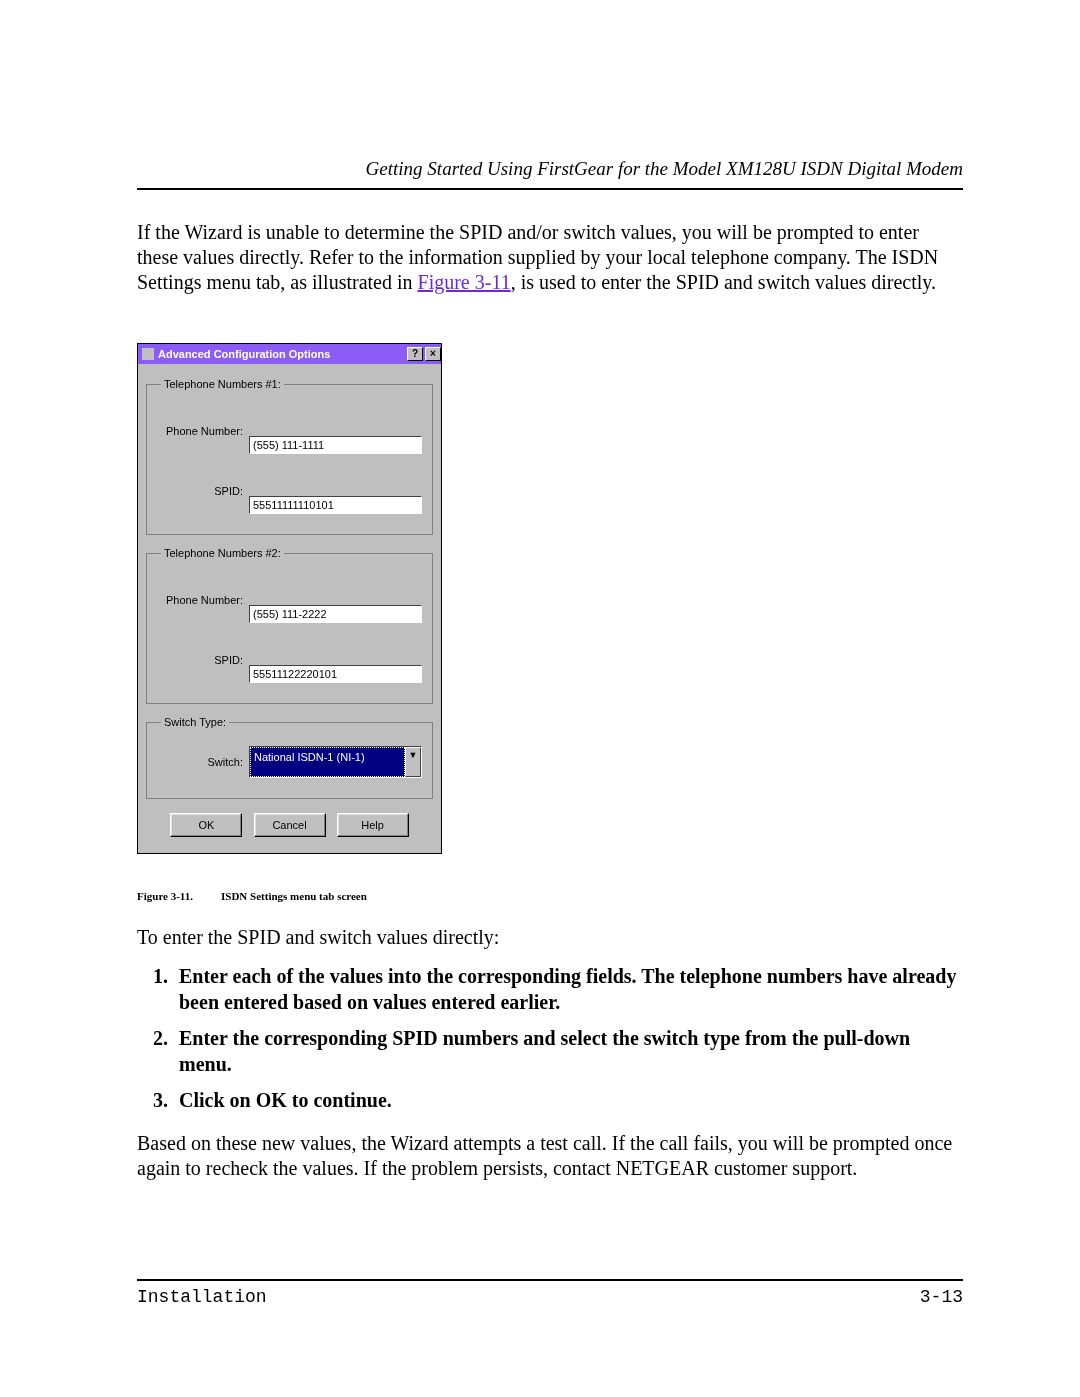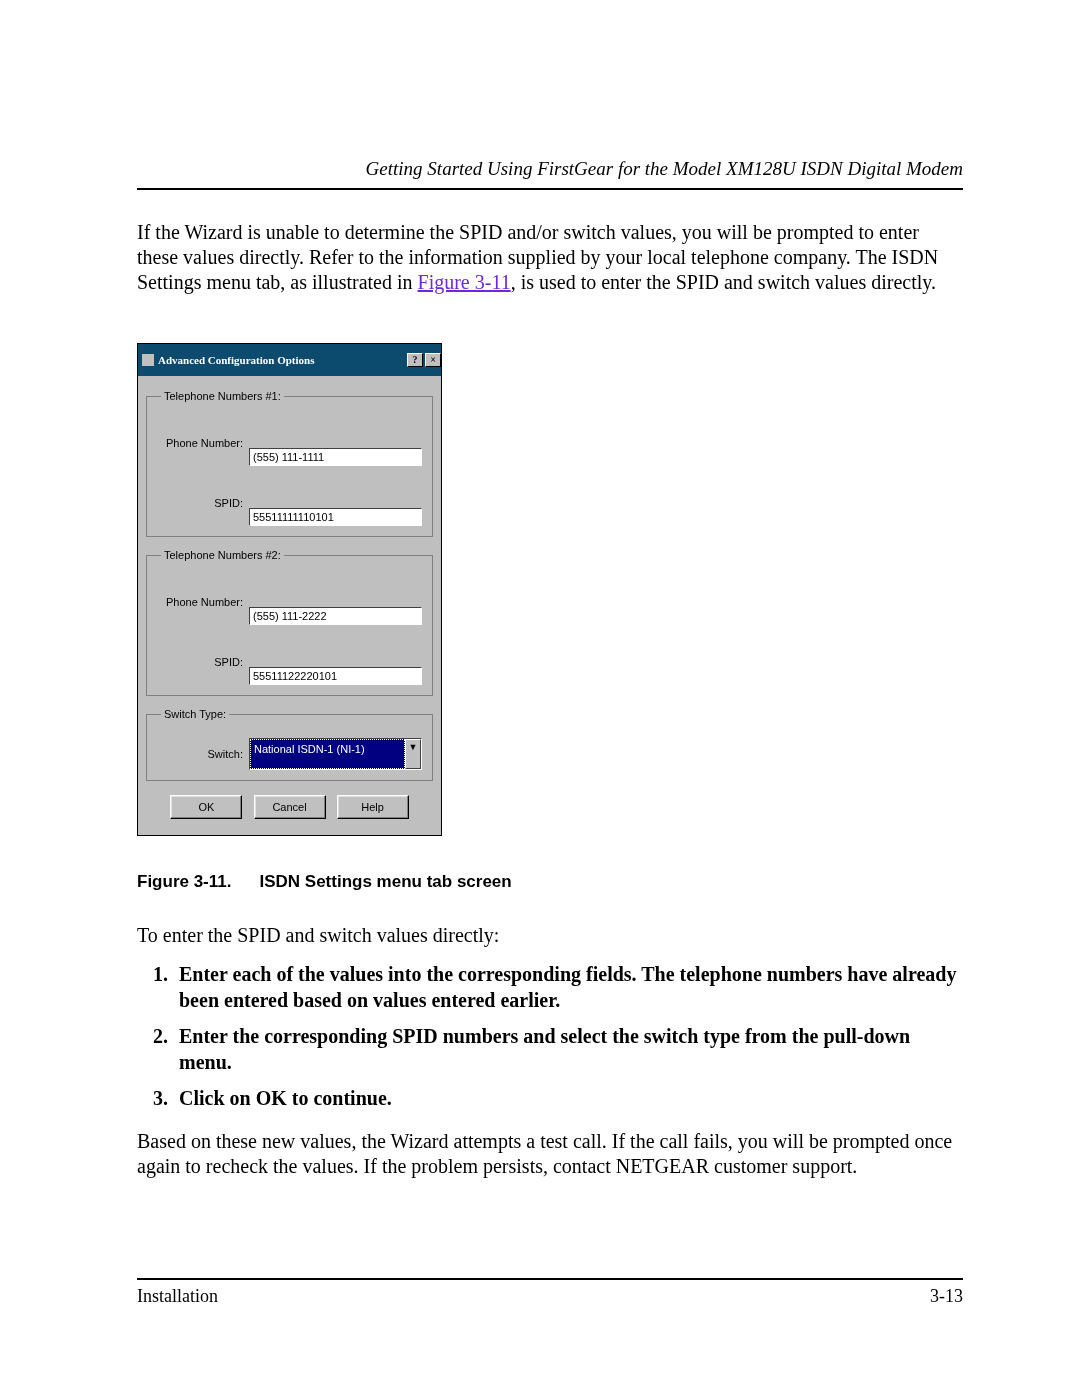--- a/index.html
+++ b/index.html
@@ -42,27 +42,26 @@
     display: inline-block;
   }
   .dialog {
     width: 305px;
     background: #bfbfbf;
     border: 1px solid #000;
     font-family: "MS Sans Serif", Arial, sans-serif;
     font-size: 11px;
   }
   .titlebar {
-    background: #0c4a6e;
+    background: #8b5cf6;
     color: #fff;
     display: flex;
     align-items: center;
-    height: 32px;
+    height: 20px;
     padding-left: 4px;
-    font-family: Liberation Serif, serif;
   }
   .titlebar .appicon {
     width: 12px; height: 12px;
     background: #c0c0c0;
     margin-right: 4px;
     display: inline-block;
   }
   .titlebar .title {
     flex: 1;
     font-weight: bold;
@@ -84,21 +83,21 @@
   }
   .dlg-body {
     padding: 6px 8px 10px 8px;
   }
   fieldset.grp {
     border: 1px solid #808080;
     border-top-color: #fff;
     border-left-color: #fff;
     position: relative;
     margin: 8px 0 12px 0;
-    padding: 18px 10px 6px 10px;
+    padding: 18px 10px 16px 10px;
     background: #bfbfbf;
   }
   fieldset.grp {
     border: 1px solid #808080;
   }
   fieldset.grp legend {
     font-size: 11px;
     padding: 0 3px;
     background: #bfbfbf;
     color: #000;
@@ -182,24 +181,24 @@
     border-left: 1px solid #fff;
     border-right: 1px solid #000;
     border-bottom: 1px solid #000;
     font-size: 11px;
     text-align: center;
     margin: 0 4px;
     box-shadow: inset -1px -1px 0 #808080, inset 1px 1px 0 #dfdfdf;
   }
 
   .caption {
-    font-family: Liberation Sans, sans-serif;
-    font-size: 17px;
+    font-family: Liberation Serif, serif;
+    font-size: 11px;
     font-weight: bold;
-    margin: 18px 0 32px 0;
+    margin: 18px 0 24px 0;
   }
   .caption .capnum { margin-right: 28px; }
 
   .intro {
     font-size: 20px;
     margin-bottom: 14px;
   }
   ol.steps {
     list-style: decimal;
     padding-left: 36px;
@@ -225,21 +224,21 @@
     bottom: 90px;
   }
   .hr-bot {
     border: none;
     border-top: 2px solid #000;
     margin-bottom: 6px;
   }
   .footrow {
     display: flex;
     justify-content: space-between;
-    font-family: Liberation Serif, serif;
+    font-family: Liberation Mono, monospace;
     font-size: 18px;
   }
 </style>
 </head>
 <body>
 
 <div class="page">
   <div class="header-line">Getting Started Using FirstGear for the Model XM128U ISDN Digital Modem</div>
   <hr class="hr-top">
 

